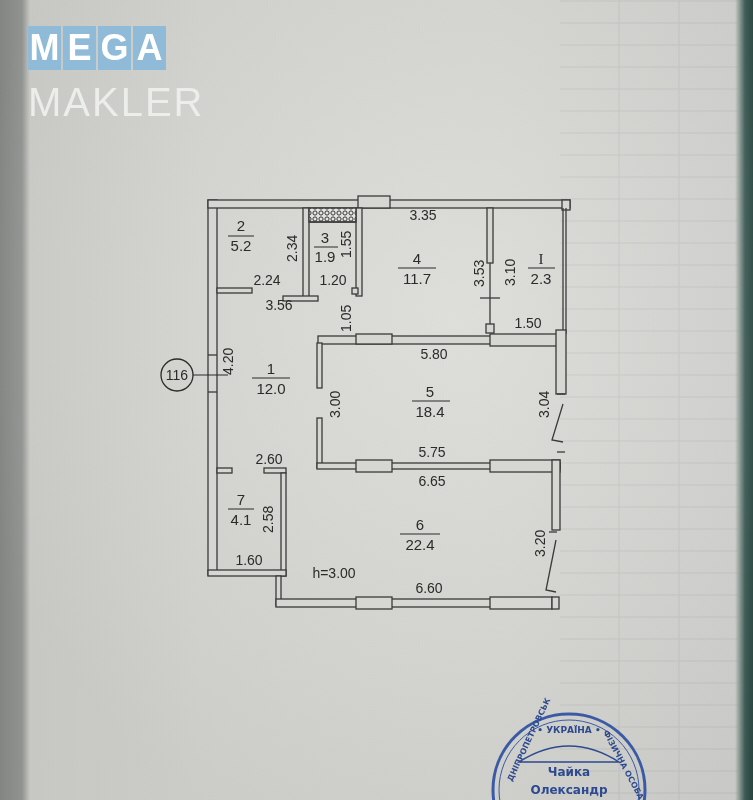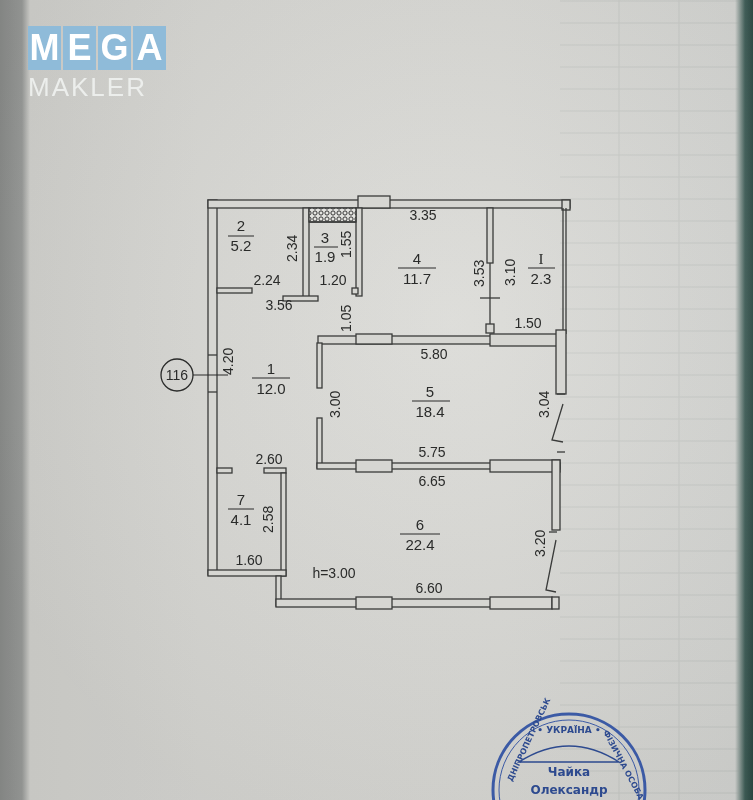--- a/index.html
+++ b/index.html
@@ -24,21 +24,21 @@
       linear-gradient(0deg, transparent 20px, #9aa09c 21px, transparent 22px);
     background-size:180px 800px, 180px 800px, 180px 22px;
   }
   .logo { position:absolute; left:28px; top:26px; }
   .logo-mega { display:flex; gap:2px; }
   .logo-mega span {
     display:inline-block; width:33px; height:44px; line-height:44px;
     background:#8fbbd9; color:#ffffff; font-weight:bold; font-size:36px; text-align:center;
   }
   .logo-makler {
-    color:#eceeec; font-size:26px; letter-spacing:2px; margin-top:2px; font-weight:normal;
+    color:#eceeec; font-size:40px; letter-spacing:2px; margin-top:10px; font-weight:normal;
   }
   svg.plan { position:absolute; left:0; top:0; }
   .lbl { font-family:"Liberation Sans", sans-serif; fill:#2a2b2a; font-size:14px; }
   .room-no { font-size:15px; }
   .stamp-text { fill:#2d4a8f; font-family:"DejaVu Sans", sans-serif; font-weight:bold; }
 </style>
 </head>
 <body>
 
 <div class="paper"></div>

